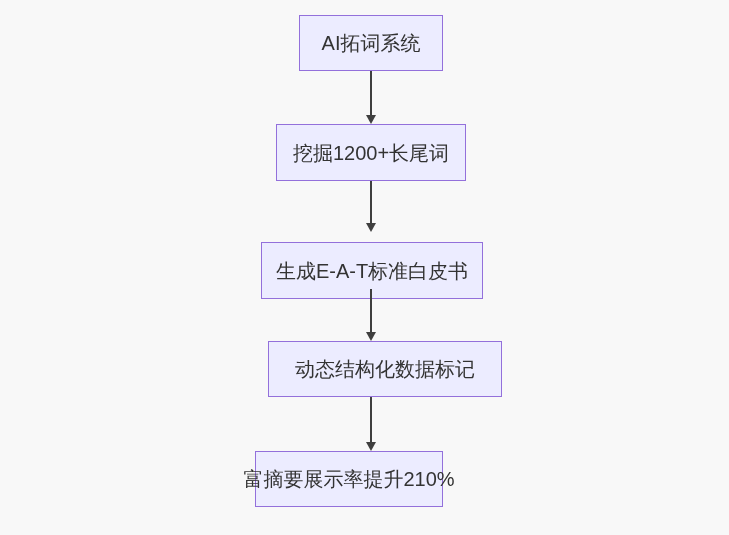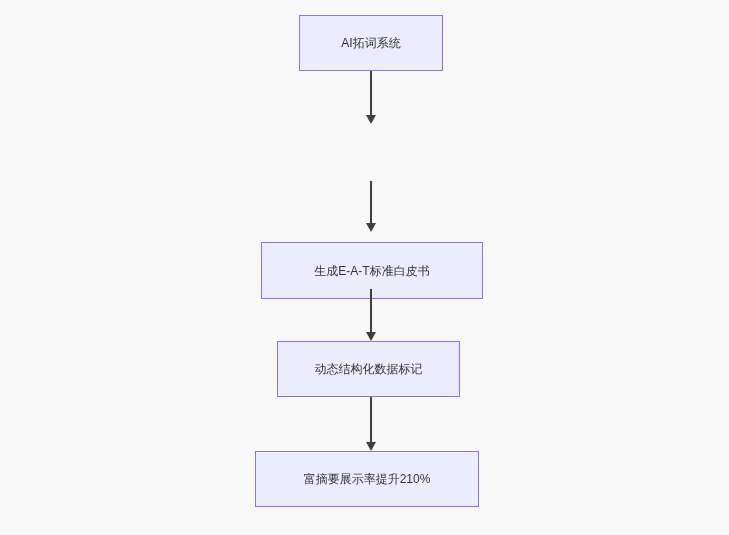--- a/index.html
+++ b/index.html
@@ -22,30 +22,30 @@
     background: var(--bg);
   }
   .node {
     position: absolute;
     background: var(--node-fill);
     border: 1px solid var(--node-border);
     display: flex;
     align-items: center;
     justify-content: center;
     color: var(--text);
-    font-size: 12px;
+    font-size: 20px;
     line-height: 1;
     white-space: nowrap;
     text-align: center;
   }
   .n1 { left: 299px; top: 15px;  width: 144px; height: 56px; }
   .n2 { left: 276px; top: 124px; width: 190px; height: 57px; }
   .n3 { left: 261px; top: 232px; width: 222px; height: 57px; margin-top: 10px; }
-  .n4 { left: 277px; top: 341px; width: 183px; height: 56px; }
-  .n5 { left: 255px; top: 451px; width: 224px; height: 56px; }
+  .n4 { left: 268px; top: 341px; width: 234px; height: 56px; }
+  .n5 { left: 255px; top: 451px; width: 188px; height: 56px; }
 
   .arrow {
     position: absolute;
     width: 10px;
     left: 366px;
   }
   .arrow::before {
     content: "";
     position: absolute;
     left: 4px; top: 0; bottom: 7px;
@@ -70,20 +70,23 @@
 <body>
 
 <div class="canvas">
 
   <div class="node n1">
     <span>AI拓词系统</span>
   </div>
 
   <div class="arrow a1"></div>
 
+  <div class="node n2">
+    <span>挖掘1200+长尾词</span>
+  </div>
 
   <div class="arrow a2"></div>
 
   <div class="node n3">
     <span>生成E-A-T标准白皮书</span>
   </div>
 
   <div class="arrow a3"></div>
 
   <div class="node n4">

